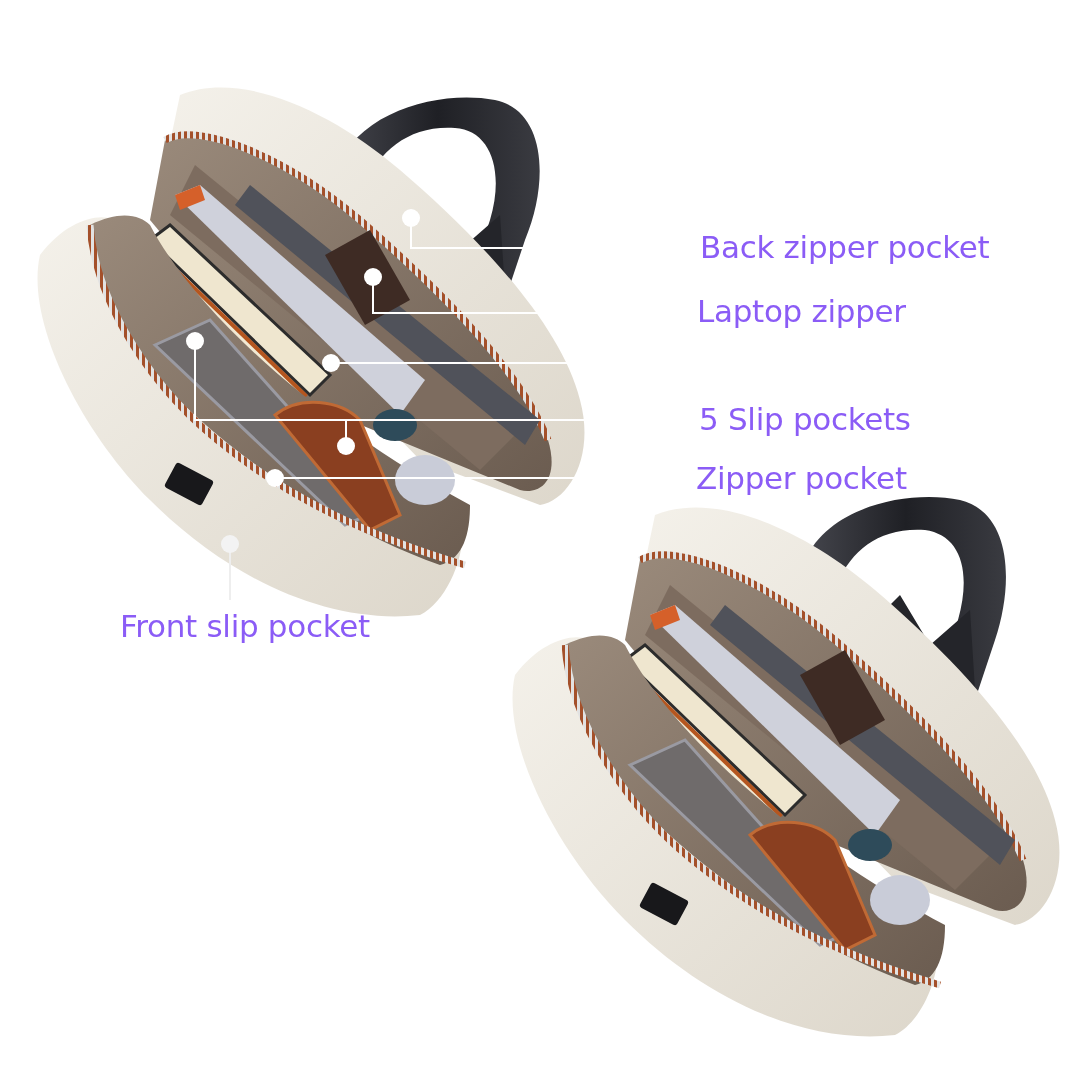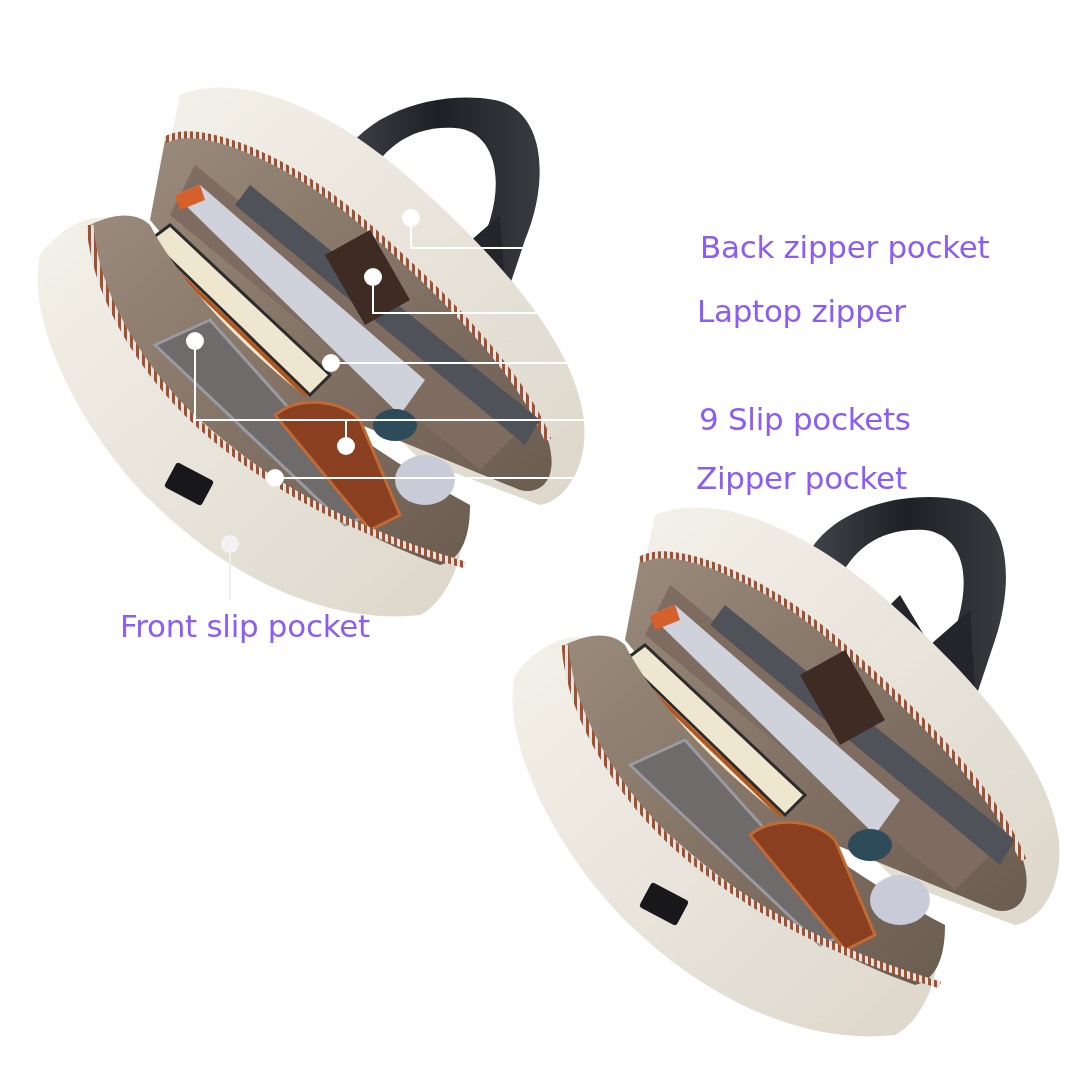--- a/index.html
+++ b/index.html
@@ -124,16 +124,16 @@
         </g>
         <g>
           <polyline points="230,544 230,600" fill="none" stroke="#eeeeee" stroke-width="2"></polyline>
           <circle cx="230" cy="544" r="9" fill="#f3f3f3"></circle>
         </g>
       </g>
   </svg>
 
   <div class="label" style="left:700px; top:232px;">Back zipper pocket</div>
   <div class="label" style="left:697px; top:296px;">Laptop zipper</div>
-  <div class="label" style="left:699px; top:404px;">9 Slip pockets</div>
+  <div class="label" style="left:699px; top:404px;">5 Slip pockets</div>
   <div class="label" style="left:120px; top:611px;">Front slip pocket</div>
   <div class="label" style="left:696px; top:463px;">Zipper pocket</div>
 </div>
 
 </body></html>

